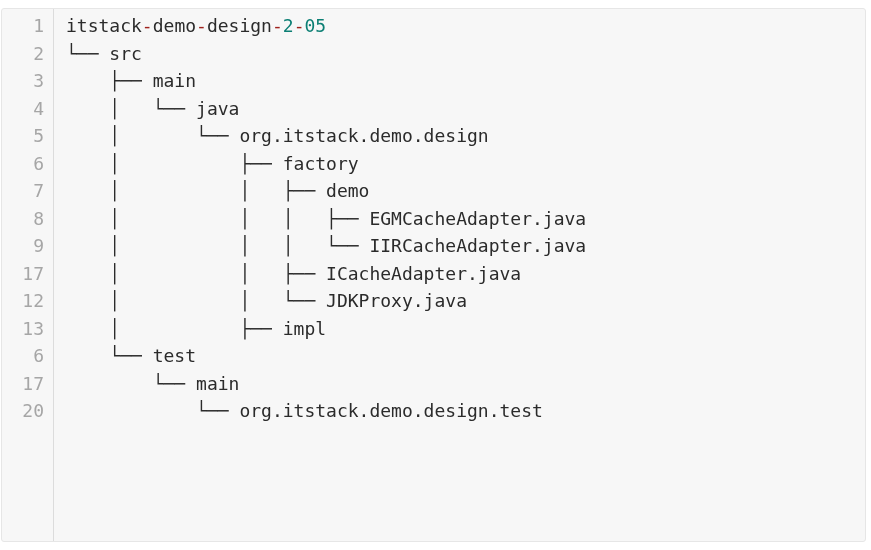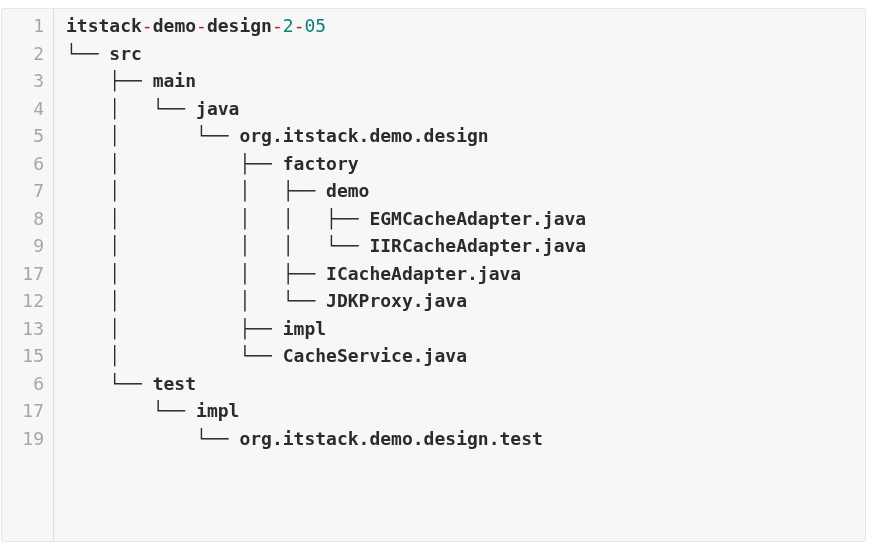--- a/index.html
+++ b/index.html
@@ -54,21 +54,21 @@
     text-align: right;
     color: var(--ln-color);
     user-select: none;
   }
   .lc {
     display: block;
     padding-left: 64px;
     white-space: pre;
     color: var(--text);
   }
-  .tok-plain  { color: var(--text); font-weight: bold; }
+  .tok-plain  { color: var(--text); }
   .tok-dash   { color: var(--dash); }
   .tok-number { color: var(--number); }
 </style>
 </head>
 <body>
 
 <div class="code-block">
   <div class="gutter-separator"></div>
   <div class="lines" id="lines">
       <div class="line">
@@ -113,29 +113,25 @@
       </div>
       <div class="line">
         <span class="ln">12</span>
         <span class="lc"><span class="tok-plain">    │           │   └── JDKProxy.java</span></span>
       </div>
       <div class="line">
         <span class="ln">13</span>
         <span class="lc"><span class="tok-plain">    │           ├── impl</span></span>
       </div>
       <div class="line">
-        <span class="ln">15</span>
-        <span class="lc"><span class="tok-plain">    │           └── CacheService.java</span></span>
-      </div>
-      <div class="line">
         <span class="ln">6</span>
         <span class="lc"><span class="tok-plain">    └── test</span></span>
       </div>
       <div class="line">
         <span class="ln">17</span>
-        <span class="lc"><span class="tok-plain">        └── impl</span></span>
+        <span class="lc"><span class="tok-plain">        └── main</span></span>
       </div>
       <div class="line">
-        <span class="ln">19</span>
+        <span class="ln">20</span>
         <span class="lc"><span class="tok-plain">            └── org.itstack.demo.design.test</span></span>
       </div>
     </div>
 </div>
 
 </body></html>

